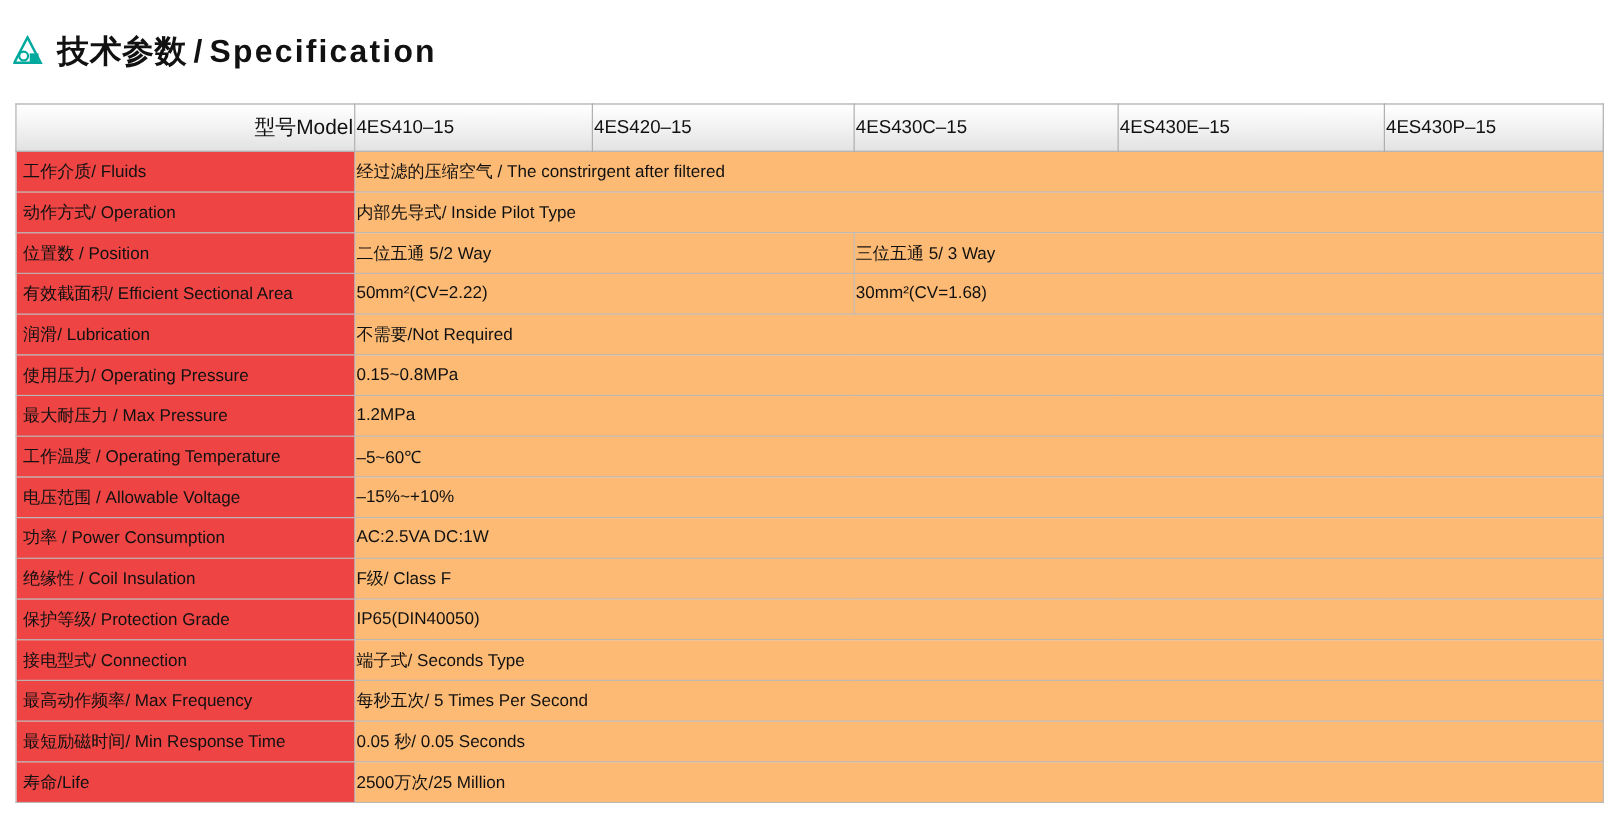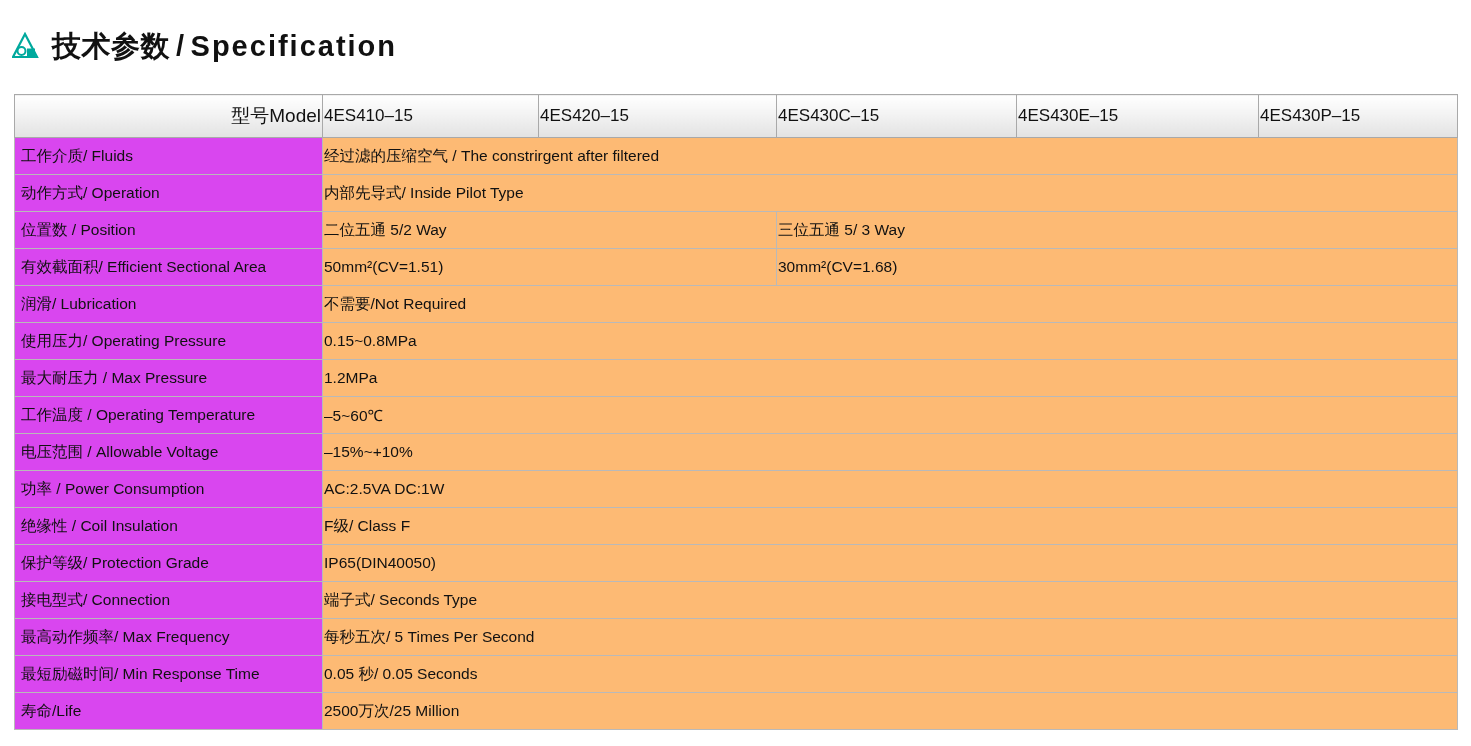--- a/index.html
+++ b/index.html
@@ -72,21 +72,21 @@
   tr.head td.label-col {
     text-align: right;
     padding-left: 14px;
     font-size: 19px;
   }
   
   td.label-col {
     width: 308px;
     padding-left: 6px;
     font-size: 15.5px;
-    background: #d946ef;
+    background: #ef4444;
     white-space: nowrap;
   }
   tr.body td {
     height: 34px;
   }
   td.val {
     background: #fdba74;
   }
   .col1 { width: 216px; }
   .col2 { width: 238px; }
@@ -137,21 +137,21 @@
           <td class="label-col">动作方式/ Operation</td>
           <td class="val" colspan="5">内部先导式/ Inside Pilot Type</td>
         </tr>
         <tr class="body">
           <td class="label-col">位置数 / Position</td>
           <td class="val" colspan="2">二位五通 5/2 Way</td>
           <td class="val" colspan="3">三位五通  5/ 3 Way</td>
         </tr>
         <tr class="body">
           <td class="label-col">有效截面积/ Efficient Sectional Area</td>
-          <td class="val" colspan="2">50mm²(CV=1.51)</td>
+          <td class="val" colspan="2">50mm²(CV=2.22)</td>
           <td class="val" colspan="3">30mm²(CV=1.68)</td>
         </tr>
         <tr class="body">
           <td class="label-col">润滑/ Lubrication</td>
           <td class="val" colspan="5">不需要/Not Required</td>
         </tr>
         <tr class="body">
           <td class="label-col">使用压力/ Operating Pressure</td>
           <td class="val" colspan="5">0.15~0.8MPa</td>
         </tr>

